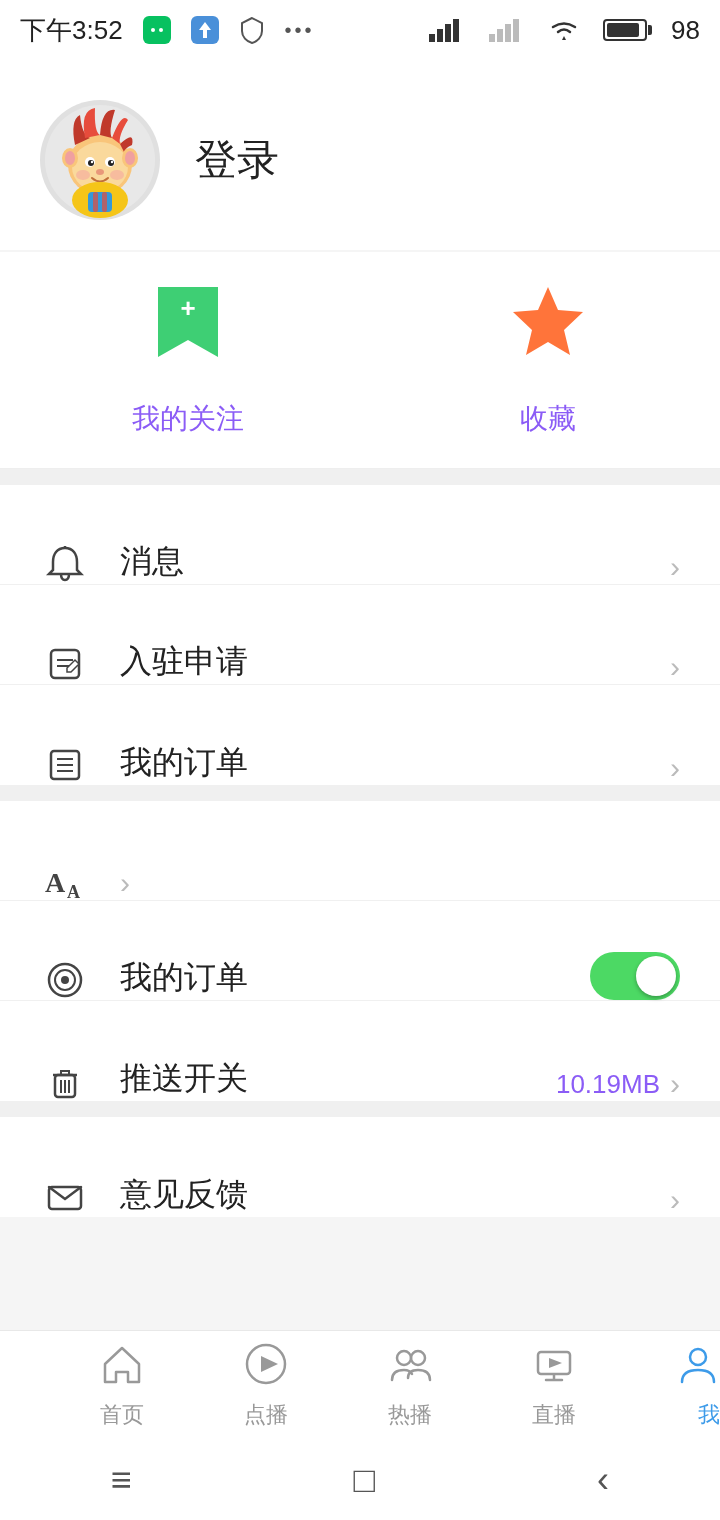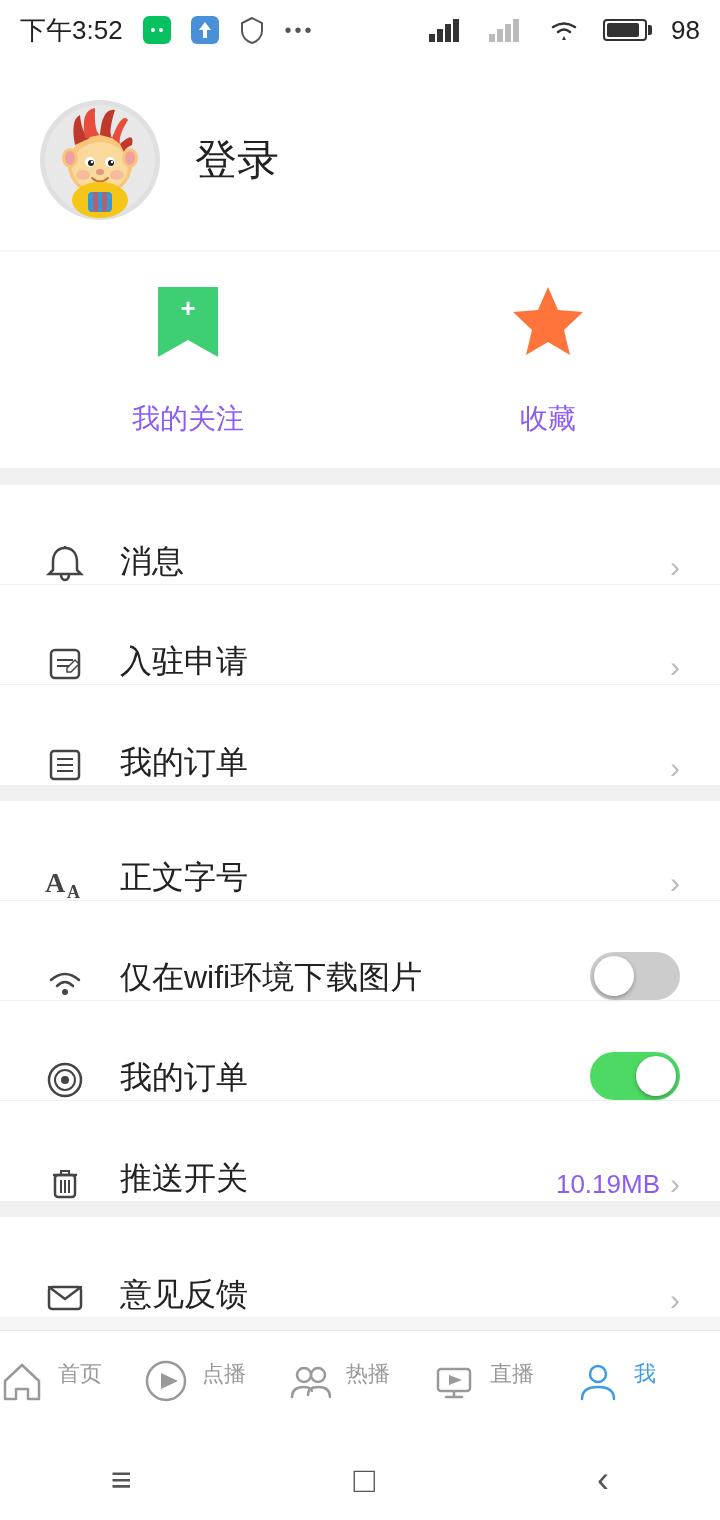--- a/index.html
+++ b/index.html
@@ -190,23 +190,23 @@
       width: 720px;
       height: 110px;
       background: #fff;
       border-top: 1px solid #e8e8e8;
       display: flex;
       align-items: center;
       justify-content: space-around;
     }
     .nav-item {
       display: flex;
-      flex-direction: row;
-      align-items: flex-start;
-      gap: 14px;
+      flex-direction: column;
+      align-items: flex-end;
+      gap: 4px;
       cursor: pointer;
       flex: 1;
     }
     .nav-icon {
       font-size: 44px;
       color: #999;
     }
     .nav-icon.active { color: #3d9be9; }
     .nav-label {
       font-size: 22px;
@@ -427,41 +427,25 @@
 
   <div class="menu-section">
 
     <div class="menu-item">
       <div class="menu-icon">
         <svg width="44" height="40" viewBox="0 0 44 40">
           <text x="2" y="32" font-size="28" font-weight="bold" fill="#444" font-family="serif">A</text>
           <text x="24" y="38" font-size="18" font-weight="bold" fill="#444" font-family="serif">A</text>
         </svg>
       </div>
-      <span class="menu-label">正文字号</span>
       <div class="menu-right">
         <span class="chevron">›</span>
       </div>
     </div>
 
-    <div class="menu-item">
-      <div class="menu-icon">
-        <svg width="40" height="40" viewBox="0 0 40 40">
-          <circle cx="20" cy="32" r="3" fill="#444"></circle>
-          <path d="M12 26 Q20 18 28 26" fill="none" stroke="#444" stroke-width="2.5" stroke-linecap="round"></path>
-          <path d="M6 20 Q20 8 34 20" fill="none" stroke="#444" stroke-width="2.5" stroke-linecap="round"></path>
-        </svg>
-      </div>
-      <span class="menu-label">仅在wifi环境下载图片</span>
-      <div class="menu-right">
-        <div class="toggle-switch off">
-          <div class="toggle-knob"></div>
-        </div>
-      </div>
-    </div>
 
     <div class="menu-item">
       <div class="menu-icon">
         <svg width="40" height="40" viewBox="0 0 40 40">
           <circle cx="20" cy="20" r="16" fill="none" stroke="#444" stroke-width="2.5"></circle>
           <circle cx="20" cy="20" r="10" fill="none" stroke="#444" stroke-width="2"></circle>
           <circle cx="20" cy="20" r="4" fill="#444"></circle>
         </svg>
       </div>
       <span class="menu-label">我的订单</span>

